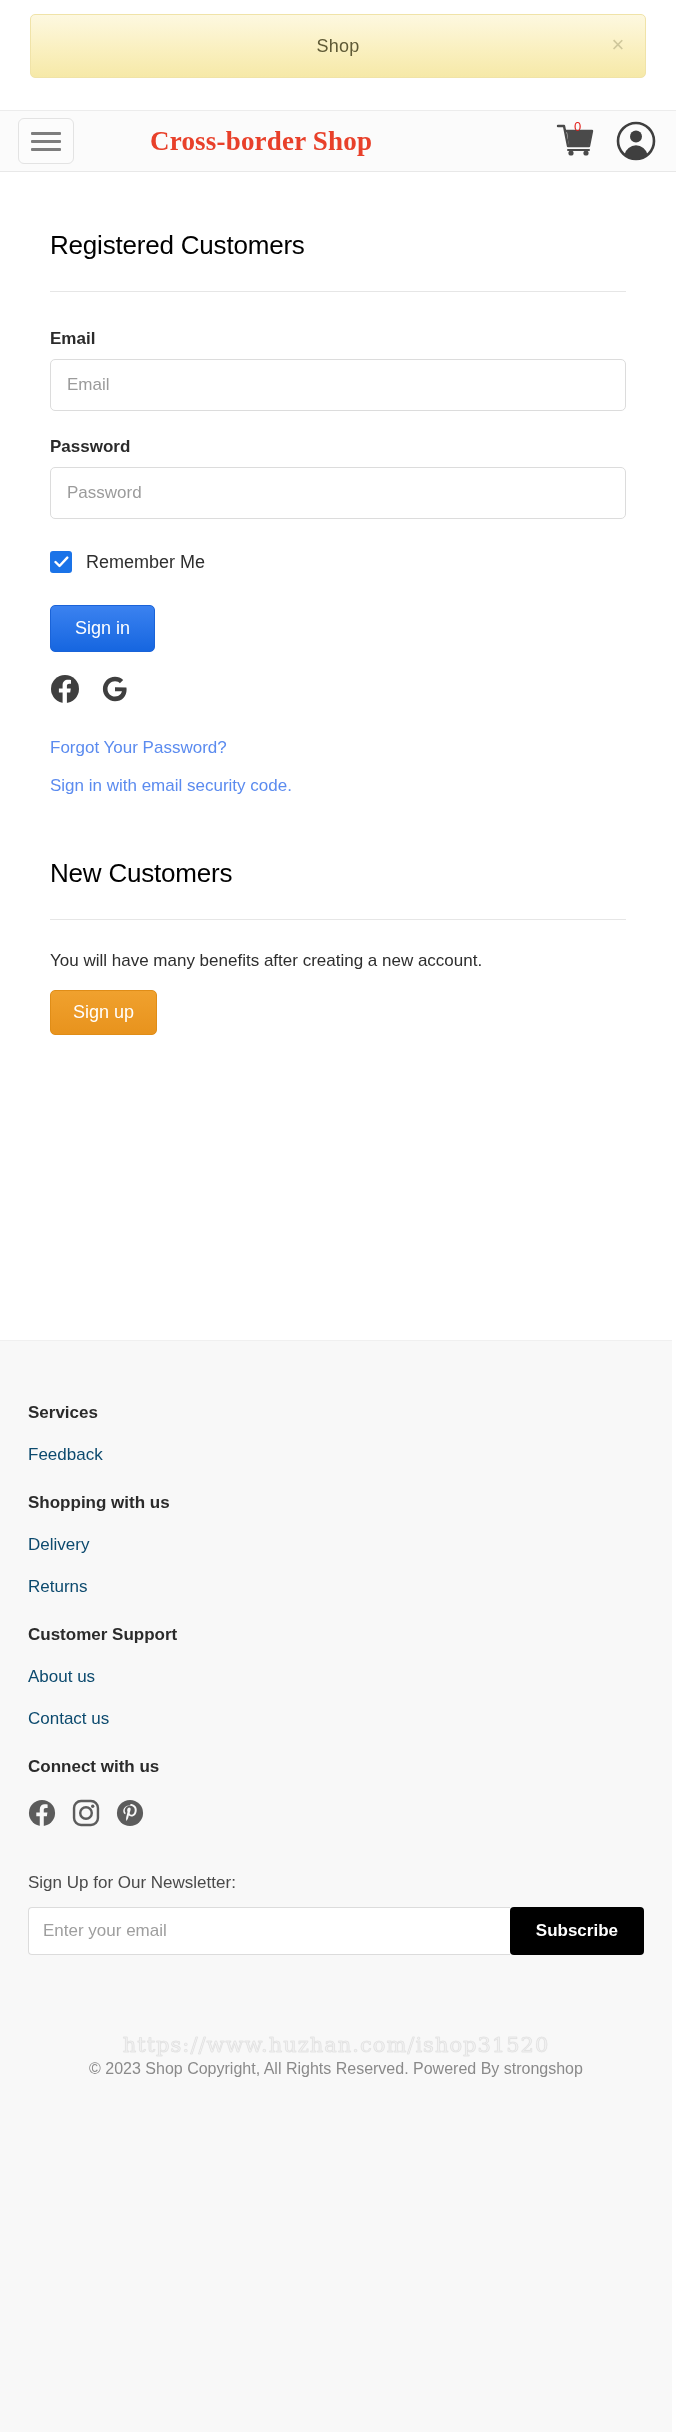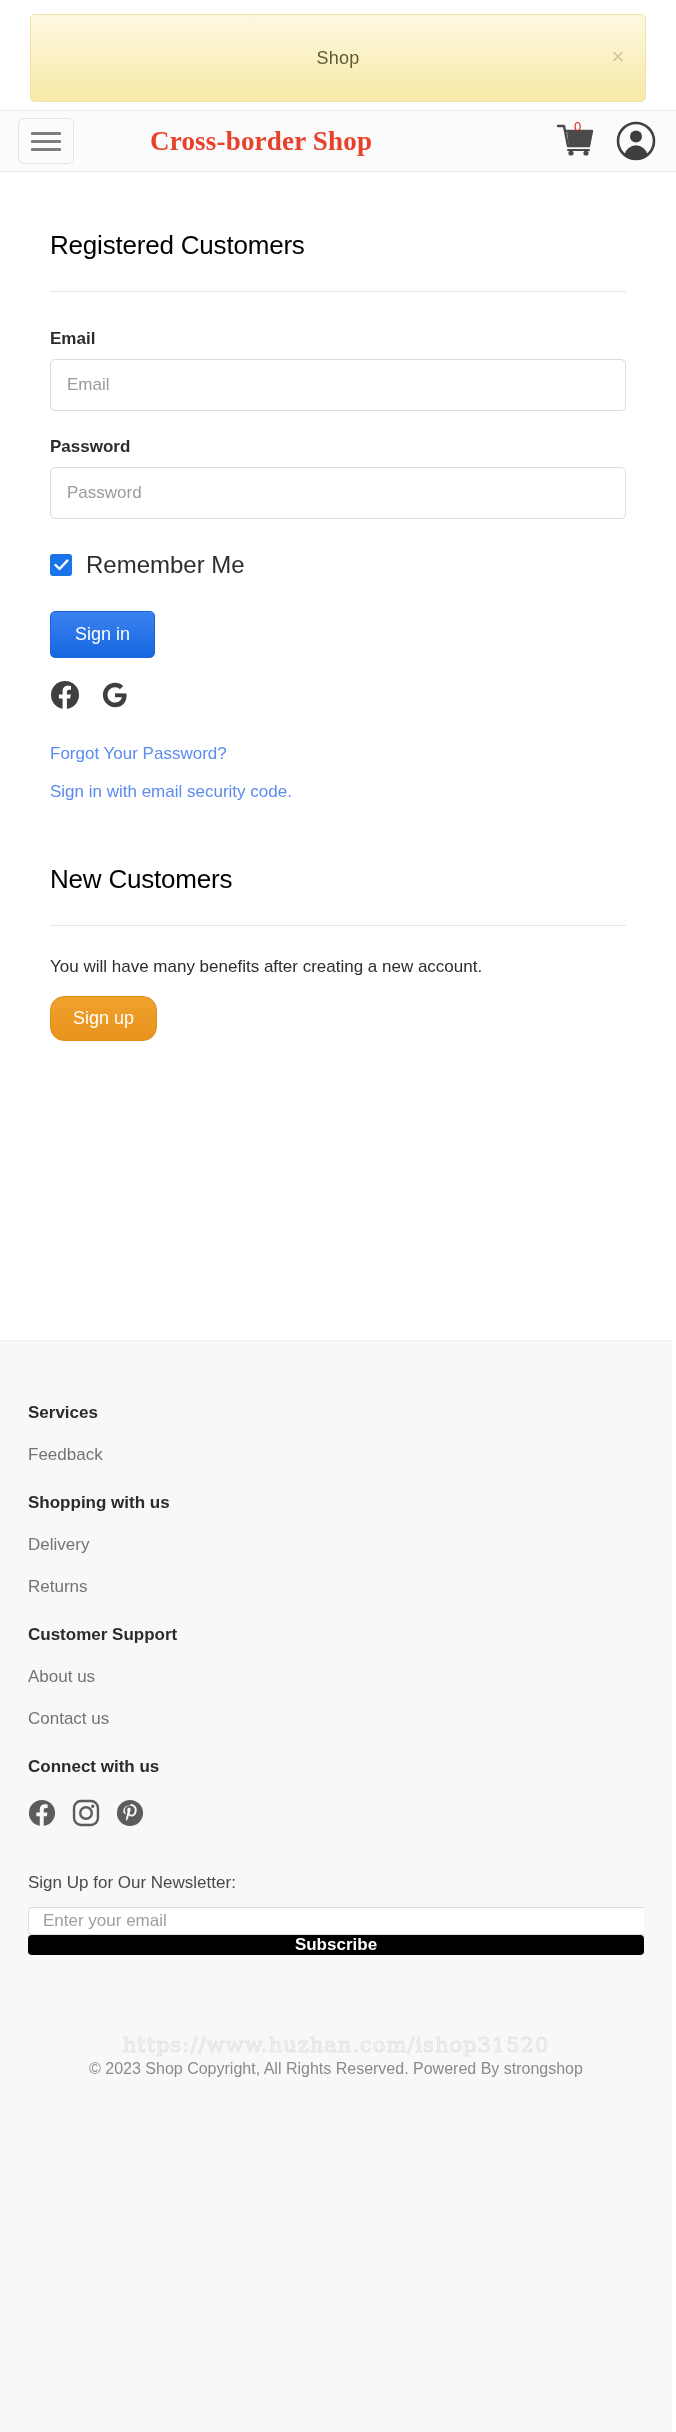--- a/index.html
+++ b/index.html
@@ -11,21 +11,21 @@
     overflow: hidden;
   }
   .page { position: relative; width: 676px; height: 2432px; background:#fff; }
 
   
   .notice-wrap {
     position: absolute; left:0; top:0; width:676px; height:110px;
     background:#fff; padding: 14px 30px 8px 30px;
   }
   .notice {
-    position: relative; width:100%; height:88px;
+    position: relative; width:100%; height:64px;
     background: linear-gradient(to bottom, #fdf8e0 0%, #faf0c0 55%, #f6e9a8 100%);
     border: 1px solid #f0e3a8;
     border-radius: 5px;
     display:flex; align-items:center; justify-content:center;
   }
   .notice-text {
     font-size: 18px; color:#5f5a36; letter-spacing:.2px;
   }
   .notice-close {
     position:absolute; right:16px; top:50%; transform:translateY(-50%);
@@ -79,58 +79,58 @@
   }
   .inp::placeholder { color:#9b9b9b; }
 
   .remember-row { display:flex; align-items:center; gap:14px; }
   .cbx {
     width:22px; height:22px; border-radius:3px; background:#1a73e8;
     display:flex; align-items:center; justify-content:center; cursor:pointer;
     flex:0 0 auto;
   }
   .cbx svg { display:block; }
-  .remember-label { font-size:24px; color:#2e2e2e;text-align:right; }
+  .remember-label { font-size:18px; color:#2e2e2e;text-align:right; }
 
   .btn-signin {
     display:inline-block; background:linear-gradient(to bottom,#3b82f0,#1666e0);
     border:1px solid #1a63d8; color:#fff; font-size:18px;
     padding:12px 24px; border-radius:5px; cursor:pointer;
     font-family:"Liberation Sans",sans-serif;
   }
   .social-login { display:flex; align-items:center; gap:20px; }
   .social-login span { cursor:pointer; display:block; }
 
   .link { color:#5b8bef; font-size:17px; text-decoration:none; display:block; cursor:pointer; }
 
   .para { font-size:17px; color:#2e2e2e; line-height:1.5; }
 
   .btn-signup {
     display:inline-block;
     background:linear-gradient(to bottom,#f0a12e,#e8931d);
     border:1px solid #e08d17; color:#fff; font-size:18px;
-    padding:11px 22px; border-radius:14px; cursor:pointer;
+    padding:11px 22px; border-radius:5px; cursor:pointer;
     font-family:"Liberation Sans",sans-serif;
   }
 
   
   .footer {
     position:absolute; left:0; top:1340px; width:672px; height:1092px;
     background:#f8f8f8; border-top:1px solid #f0f0f0;
   }
   .footer-inner { padding: 62px 28px 0 28px; }
   .f-head { font-size:17px; font-weight:bold; color:#2b2b2b; margin-bottom:22px; }
-  .f-link { font-size:17px; color:#737373; text-decoration:none; display:block; margin-bottom:22px; cursor:pointer; }
+  .f-link { font-size:17px; color:#0c4a6e; text-decoration:none; display:block; margin-bottom:22px; cursor:pointer; }
   .f-block { margin-bottom:28px; }
 
   .f-social { display:flex; align-items:center; gap:16px; margin-top:4px; }
   .f-social span { cursor:pointer; display:block; }
 
   .news-label { font-size:17px; color:#4a4a4a; margin-top:42px; margin-bottom:14px; }
-  .news-row { display:flex; align-items:stretch; height:48px;flex-direction:column; }
+  .news-row { display:flex; align-items:stretch; height:48px; }
   .news-input {
     flex:1; border:1px solid #dcdcdc; border-right:none; border-radius:4px 0 0 4px;
     background:#fff; padding:0 14px; font-size:17px; color:#555; outline:none;
     font-family:"Liberation Sans",sans-serif;
   }
   .news-input::placeholder { color:#9e9e9e; }
   .news-btn {
     background:#000; color:#fff; border:none; border-radius:4px;
     padding:0 26px; font-size:17px; font-weight:bold; cursor:pointer;
     font-family:"Liberation Sans",sans-serif;

